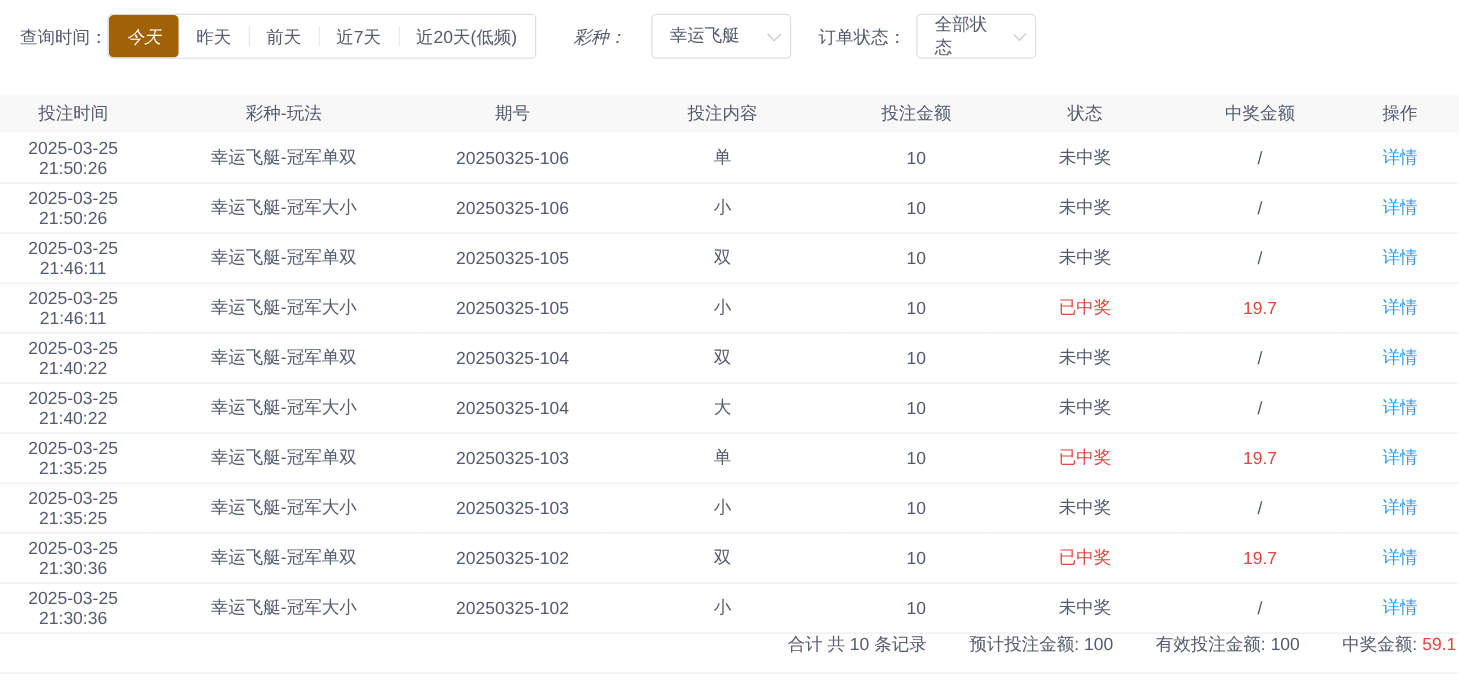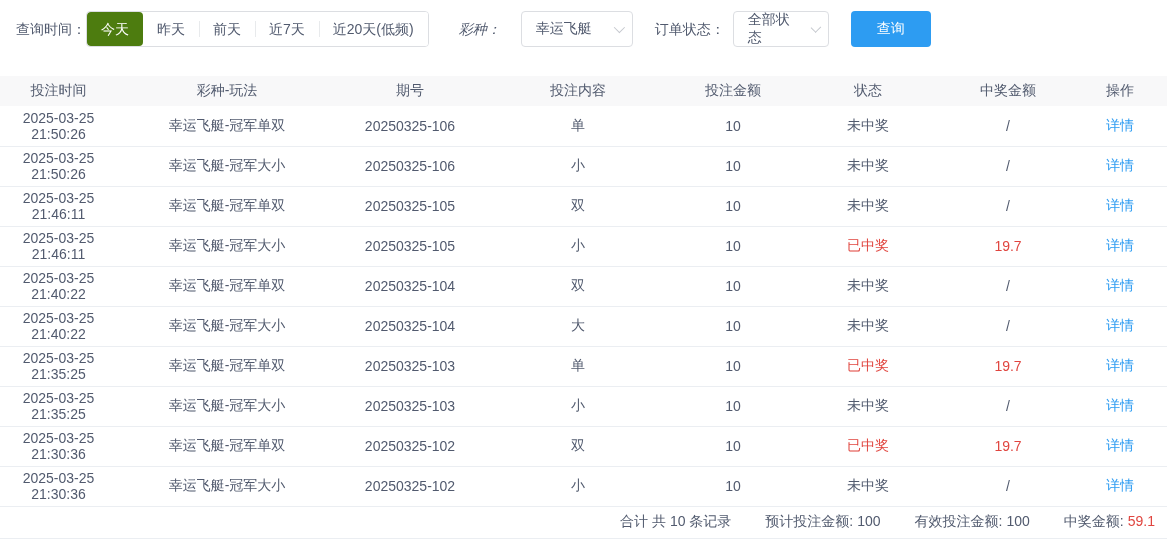--- a/index.html
+++ b/index.html
@@ -36,23 +36,24 @@
     line-height: 34px;
   }
   .time-btn:not(.selected) + .time-btn:not(.selected)::before {
     content: "";
     position: absolute;
     left: 0; top: 9px;
     width: 1px; height: 16px;
     background: #e8eaec;
   }
   .time-btn.selected {
-    background: #4d7c0f;
+    background: #a16207;
     color: #fff;
     border-radius: 4px;
+    font-style: italic;
   }
   .select-box {
     display: inline-flex;
     align-items: center;
     justify-content: space-between;
     height: 36px;
     border: 1px solid #dcdee2;
     border-radius: 4px;
     padding: 0 10px 0 14px;
     cursor: pointer;
@@ -84,24 +85,24 @@
   th { font-weight: normal; color: #515a6e; text-align: center; font-size: 14px; margin-left: 18px; }
   tbody tr { height: 40px; border-bottom: 1px solid #ebeef2; padding-left: 43px; }
   td { text-align: center; color: #515a6e; font-size: 14px; }
   .red { color: #e0453f; }
   .link { color: #2d9cf2; cursor: pointer; }
 
   
   .summary {
     height: 32px;
     display: flex;
-    align-items: center;
+    align-items: flex-start;
     justify-content: flex-end;
     gap: 34px;
-    padding-right: 12px;
+    padding-right: 2px;
     border-bottom: 1px solid #ebeef2;
   }
   .summary .pair { white-space: nowrap; }
   .summary .val { margin-left: 4px; }
 </style>
 </head>
 <body>
 
 <div class="filter-bar">
   <span class="filter-label">查询时间：</span>
@@ -118,21 +119,20 @@
     <span>幸运飞艇</span>
     <i class="chevron"></i>
   </div>
 
   <span class="filter-label" style="margin-right:8px;">订单状态：</span>
   <div class="select-box sel-status">
     <span>全部状态</span>
     <i class="chevron"></i>
   </div>
 
-  <button class="query-btn">查询</button>
 </div>
 
 <table>
   <colgroup>
     <col style="width:117px">
       <col style="width:220px">
       <col style="width:146px">
       <col style="width:190px">
     <col style="width:120px">
       <col style="width:150px">

